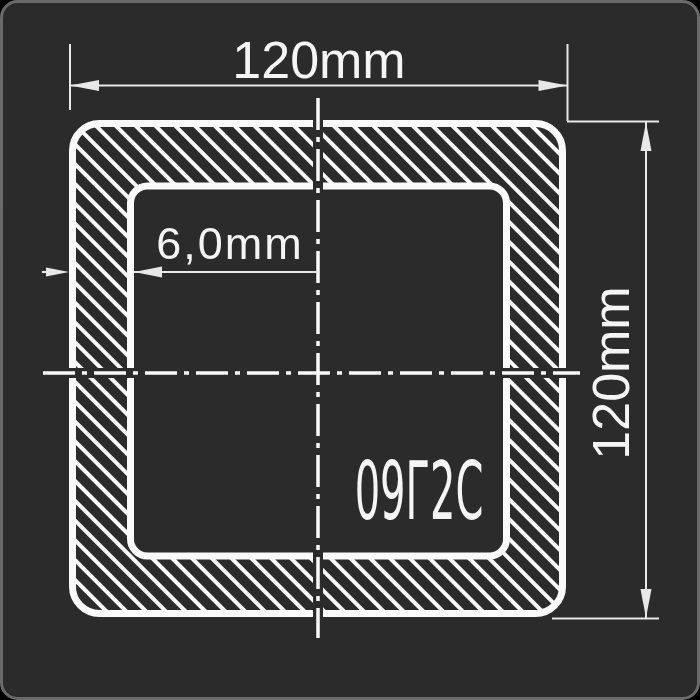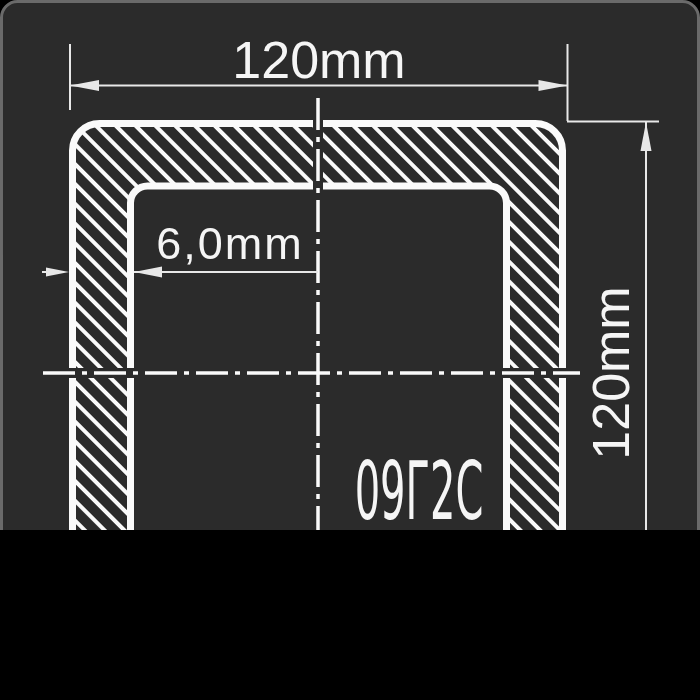--- a/index.html
+++ b/index.html
@@ -4,21 +4,21 @@
 <style>
   :root{
     --canvas-outside:#000000;
     --panel-background:#2b2b2b;
     --panel-border:#6a6a6a;
     --contour:#fafafa;
     --thin-line:#e8e8e8;
     --text:#f5f5f5;
   }
   html,body{margin:0;padding:0;background:var(--canvas-outside);}
-  .canvas{width:700px;height:530px;position:relative;background:var(--canvas-outside);border-radius:27px;}
+  .canvas{width:700px;height:700px;position:relative;background:var(--canvas-outside);border-radius:27px;}
   svg{display:block;}
   .panel{fill:var(--panel-background);stroke:var(--panel-border);stroke-width:3;}
   .hatch-bg{fill:var(--panel-background);}
   .hatch-stripe{fill:var(--contour);}
   .cavity{fill:var(--panel-background);}
   .contour{fill:none;stroke:var(--contour);stroke-width:7;}
   .halo{fill:none;stroke:var(--panel-background);stroke-width:10;}
   .centerline{fill:none;stroke:var(--contour);stroke-width:3.5;stroke-dasharray:32 7 5 7;}
   .thin{fill:none;stroke:var(--thin-line);stroke-width:2;}
   .arrow{fill:var(--thin-line);stroke:none;}

